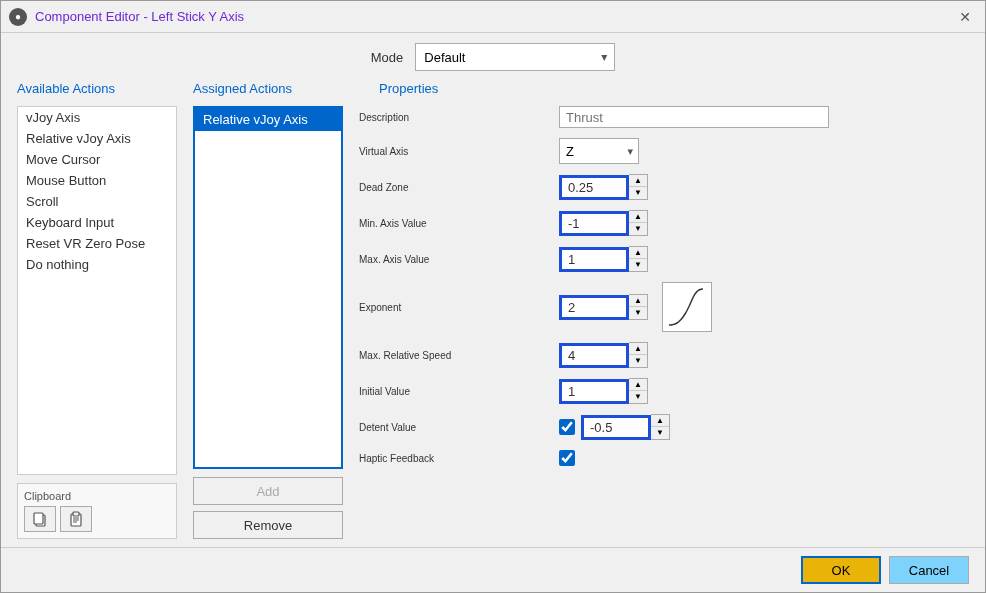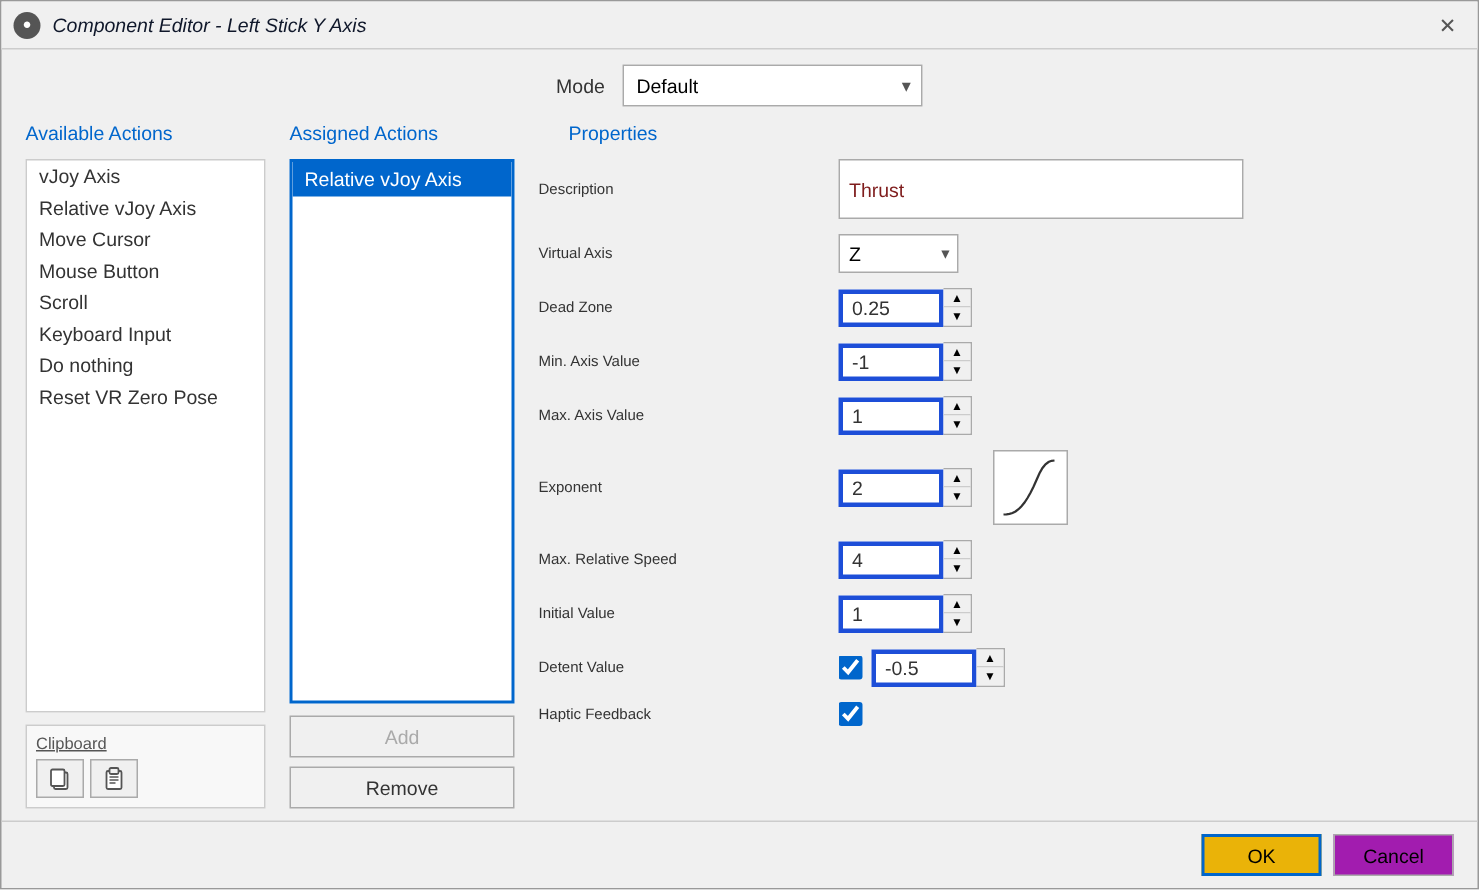--- a/index.html
+++ b/index.html
@@ -41,22 +41,21 @@
       display: flex;
       align-items: center;
       justify-content: center;
       color: white;
       font-size: 10px;
       font-weight: bold;
     }
     .titlebar-title {
       flex: 1;
       font-size: 13px;
-      color: #0f172a;
-      font-style: italic;
+      color: #6d28d9;
     }
     .titlebar-close {
       width: 24px;
       height: 24px;
       cursor: pointer;
       display: flex;
       align-items: center;
       justify-content: center;
       font-size: 14px;
       color: #555;
@@ -135,21 +134,20 @@
     .clipboard-section {
       margin-top: 8px;
       border: 1px solid #ccc;
       padding: 6px;
       background: #f8f8f8;
     }
     .clipboard-label {
       font-size: 11px;
       color: #555;
       margin-bottom: 4px;
-      text-decoration: underline;
     }
     .clipboard-buttons {
       display: flex;
       gap: 4px;
     }
     .clipboard-btn {
       width: 32px;
       height: 26px;
       border: 1px solid #aaa;
       background: #f0f0f0;
@@ -209,24 +207,24 @@
       padding-right: 12px;
     }
     .prop-value {
       display: flex;
       align-items: center;
       gap: 6px;
     }
     .text-input {
       border: 1px solid #aaa;
       background: white;
-      height: 40px;
+      height: 22px;
       padding: 0 6px;
       font-size: 13px;
-      color: #7f1d1d;
+      color: #737373;
     }
     .text-input-full {
       width: 270px;
     }
     .spin-wrapper {
       display: flex;
       align-items: center;
     }
     .spin-input {
       border: 3px solid #1d4ed8;
@@ -306,21 +304,21 @@
       padding: 8px 16px;
       gap: 8px;
       border-top: 1px solid #ccc;
     }
     .footer-btn {
       width: 80px;
       height: 28px;
       border: 1px solid #aaa;
       font-size: 13px;
       cursor: pointer;
-      background: #a21caf;
+      background: #7dd3fc;
     }
     .footer-btn.ok {
       background: #eab308;
       border: 2px solid #0066cc;
     }
   </style>
 </head>
 <body>
 
 <div class="window">
@@ -346,22 +344,22 @@
 
     <div class="panel left-panel">
       <div class="panel-header">Available Actions</div>
       <div class="actions-list">
         <div class="action-item">vJoy Axis</div>
         <div class="action-item">Relative vJoy Axis</div>
         <div class="action-item">Move Cursor</div>
         <div class="action-item">Mouse Button</div>
         <div class="action-item">Scroll</div>
         <div class="action-item">Keyboard Input</div>
+        <div class="action-item">Reset VR Zero Pose</div>
         <div class="action-item">Do nothing</div>
-        <div class="action-item">Reset VR Zero Pose</div>
       </div>
       <div class="clipboard-section">
         <div class="clipboard-label">Clipboard</div>
         <div class="clipboard-buttons">
           <button class="clipboard-btn" title="Copy">
             <svg width="16" height="16" viewBox="0 0 16 16" fill="none" xmlns="http://www.w3.org/2000/svg">
               <rect x="4" y="4" width="9" height="11" rx="1" stroke="#555" stroke-width="1.2" fill="white"></rect>
               <rect x="2" y="2" width="9" height="11" rx="1" stroke="#555" stroke-width="1.2" fill="white"></rect>
             </svg>
           </button>

